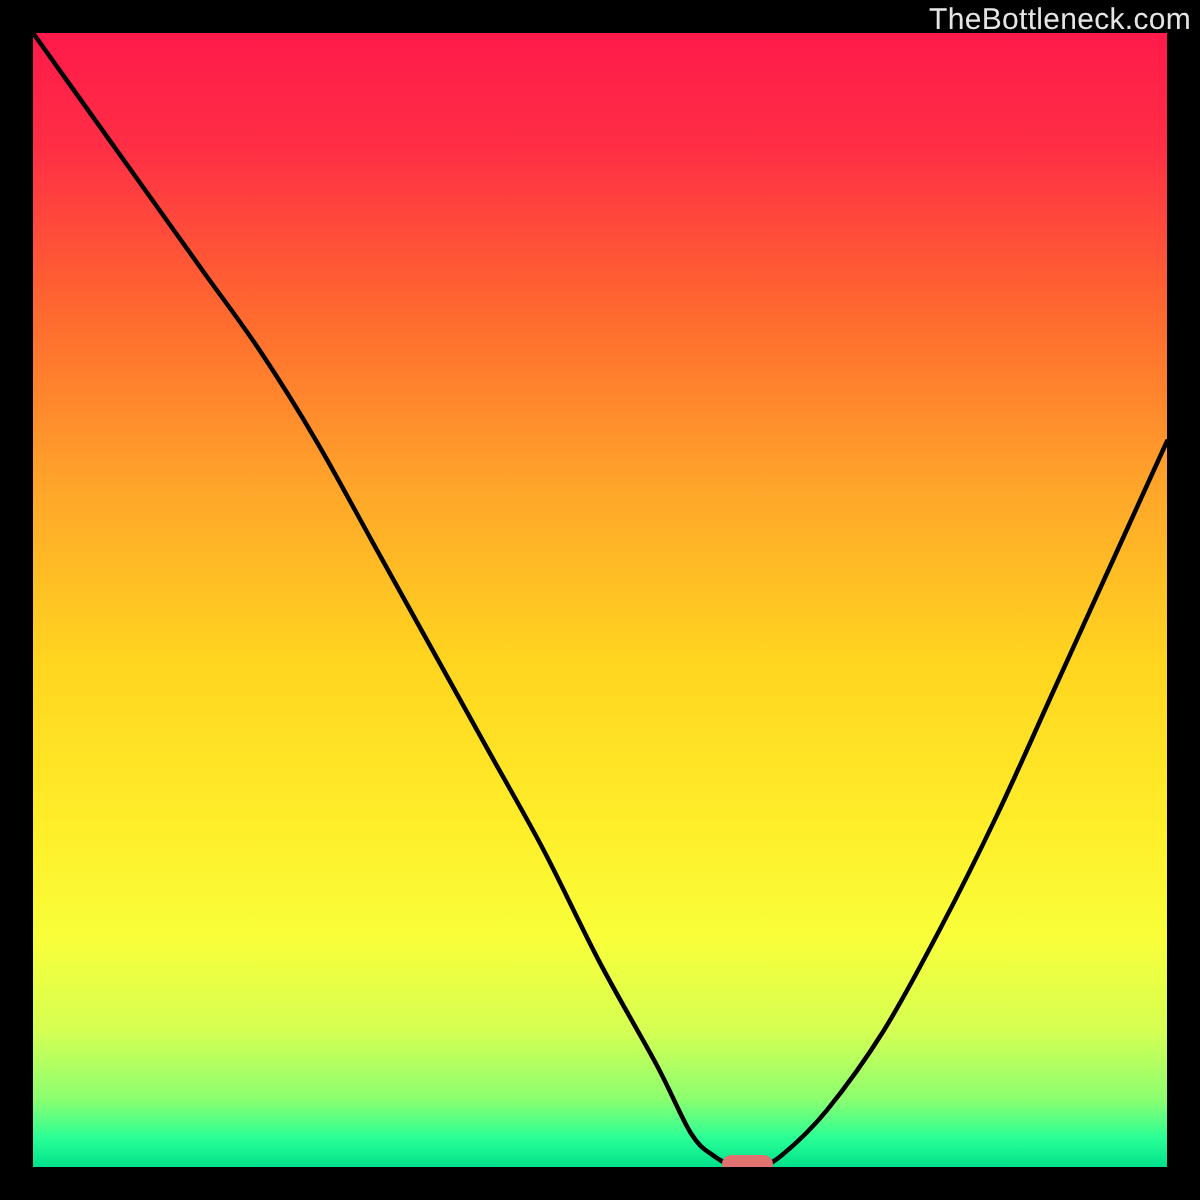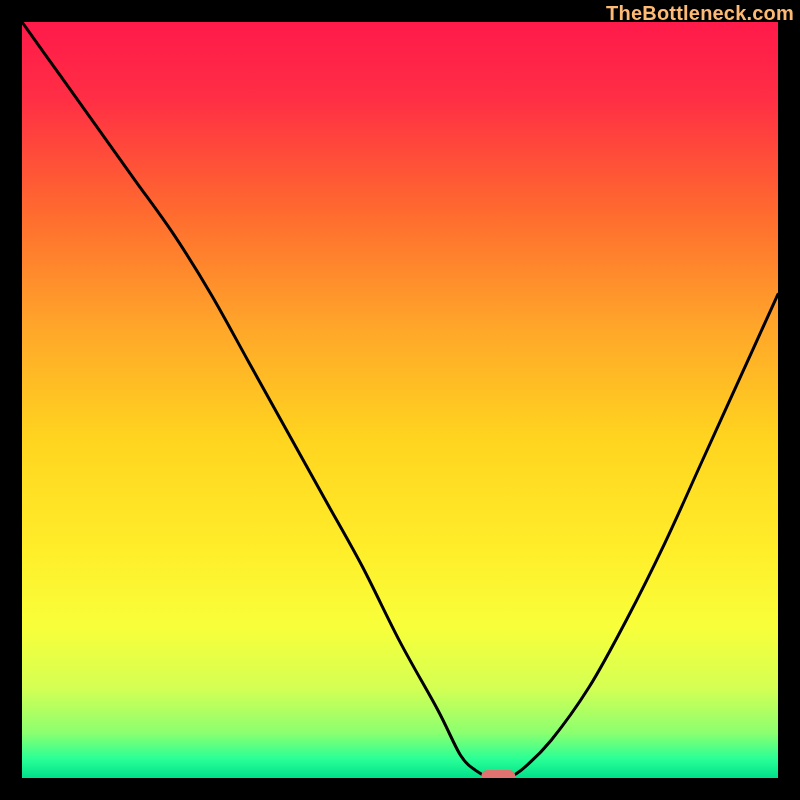--- a/index.html
+++ b/index.html
@@ -25,23 +25,23 @@
     height: 756px;
     box-sizing: border-box;
   }
   svg {
     display: block;
   }
   .watermark {
     position: absolute;
     top: 2px;
     right: 6px;
-    color: #fdba74;
+    color: #e5e5e5;
     font-size: 20px;
-    font-weight: 700;
+    font-weight: 400;
     letter-spacing: 0.2px;
     user-select: none;
   }
 </style>
 </head>
 <body>
 
 <div class="frame">
 
   <div class="watermark">TheBottleneck.com</div>

